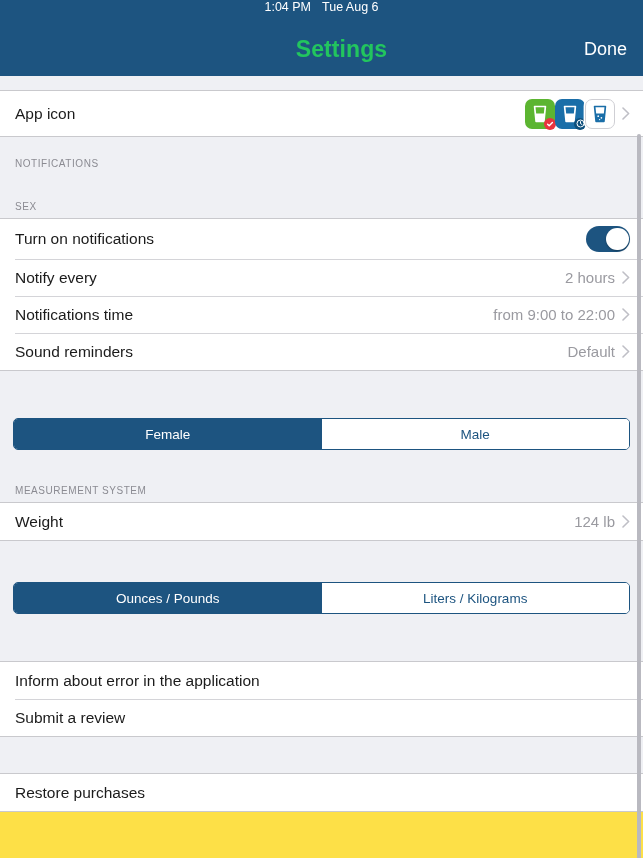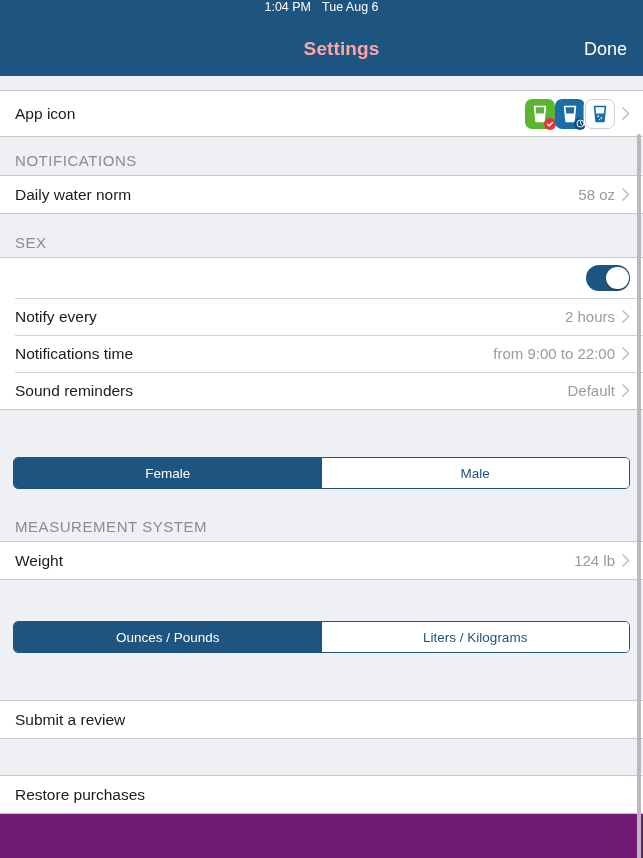--- a/index.html
+++ b/index.html
@@ -53,51 +53,51 @@
   .navbar {
     height: 54px;
     background: #1d5480;
     position: relative;
     display: flex;
     align-items: center;
     justify-content: center;
     box-sizing: border-box;
   }
   .nav-title {
-    color: #fca5a5;
-    font-size: 19px;
+    color: #22c55e;
+    font-size: 23px;
     font-weight: bold;
     letter-spacing: 0.1px;
     margin-left: 40px;
   }
   .nav-right {
     position: absolute;
     right: 16px;
     top: 50%;
     transform: translateY(-50%);
     color: #ffffff;
     font-size: 18px;
   }
   
   .scroll {
     position: relative;
     height: 782px;
-    background: #701a75;
+    background: #fde047;
     overflow: hidden;
   }
   .gap { background: #eff0f4; }
   .group {
     background: #ffffff;
     border-top: 0.6px solid #c9c9cd;
     border-bottom: 0.6px solid #c9c9cd;
   }
   .section-header {
     background: #eff0f4;
     color: #8b8b92;
-    font-size: 15px;
+    font-size: 10px;
     letter-spacing: 0.55px;
     padding: 4px 0 6px 15px;
     display: flex;
     align-items: flex-end;
     box-sizing: border-box;
   }
   .row {
     height: 37px;
     display: flex;
     align-items: center;
@@ -289,36 +289,26 @@
         </div>
         <svg class="chevron" viewBox="0 0 8 13">
           <path d="M1 1 L6.6 6.5 L1 12" stroke="#bfbfc6" stroke-width="1.6" fill="none" stroke-linecap="round" stroke-linejoin="round"></path>
         </svg>
       </div>
     </div>
   </div>
 
   <div class="section-header" style="height:38px">NOTIFICATIONS</div>
 
-  <div class="group">
-    <div class="row">
-      <span class="row-label">Daily water norm</span>
-      <div class="row-right">
-        <span class="row-value">58 oz</span>
-        <svg class="chevron" viewBox="0 0 8 13">
-          <path d="M1 1 L6.6 6.5 L1 12" stroke="#bfbfc6" stroke-width="1.6" fill="none" stroke-linecap="round" stroke-linejoin="round"></path>
-        </svg>
-      </div>
-    </div>
-  </div>
 
   <div class="section-header" style="height:43px">SEX</div>
 
   <div class="group">
     <div class="row" style="height:40px">
+      <span class="row-label">Turn on notifications</span>
       <div class="row-right">
         <div class="toggle">
           <div class="knob"></div>
         </div>
       </div>
     </div>
     <div class="row">
       <span class="row-label">Notify every</span>
       <div class="row-right">
         <span class="row-value">2 hours</span>
@@ -373,20 +363,23 @@
   <div class="seg-wrap">
     <div class="segmented">
       <div class="seg on">Ounces / Pounds</div>
       <div class="seg off">Liters / Kilograms</div>
     </div>
   </div>
 
   <div class="gap" style="height:37px"></div>
   <div class="group">
     <div class="row">
+      <span class="row-label">Inform about error in the application</span>
+    </div>
+    <div class="row">
       <span class="row-label">Submit a review</span>
     </div>
   </div>
 
   <div class="gap" style="height:36px"></div>
   <div class="group">
     <div class="row">
       <span class="row-label">Restore purchases</span>
     </div>
   </div>

